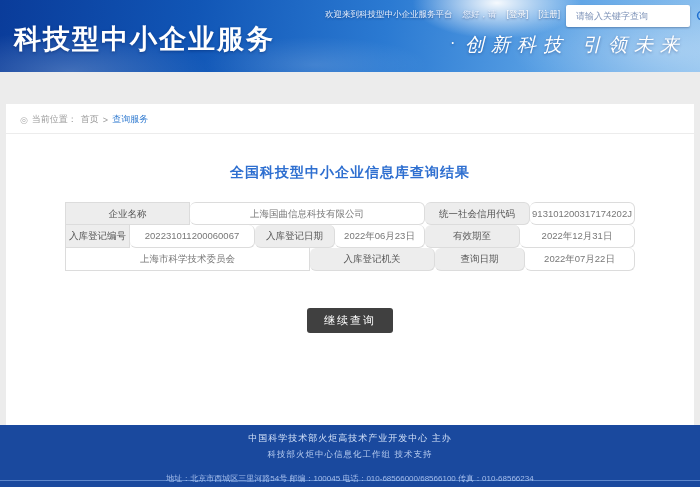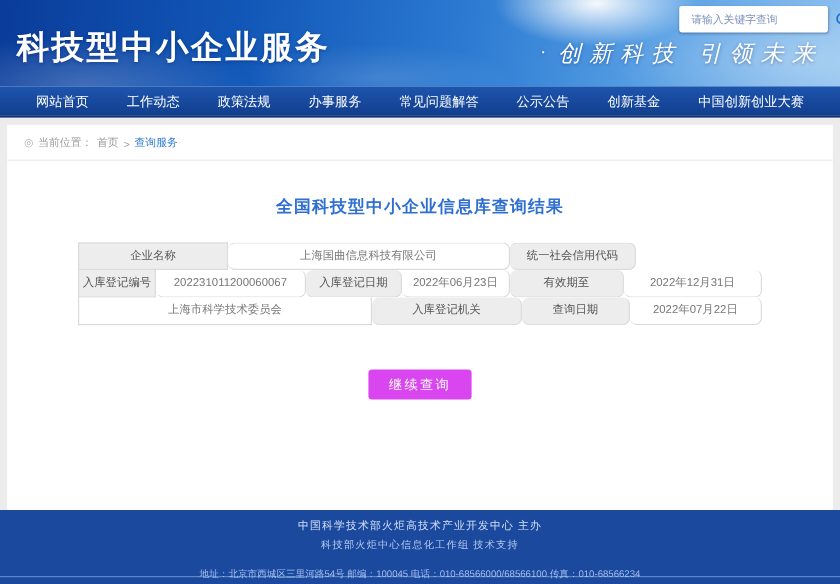--- a/index.html
+++ b/index.html
@@ -66,21 +66,21 @@
     height:23px; line-height:21px; font-size:9.5px; text-align:center;
     border:1px solid #dcdcdc; overflow:hidden; white-space:nowrap; padding:0 0;
   }
   .tcell + .tcell { border-left:none;border-radius:6px; }
   .trow + .trow .tcell { border-top:none; }
   .lab { background:#ededed; color:#555; }
   .val { background:#fff; color:#777; }
 
   .btn-wrap { text-align:center; margin-top:37px; }
   .action-btn {
-    display:inline-block; background:#d946ef; color:#fff; font-size:11px; letter-spacing:2px;
+    display:inline-block; background:#404040; color:#fff; font-size:11px; letter-spacing:2px;
     padding:5px 17px; border:none; border-radius:3px; cursor:pointer;
   }
 
   
   .footer {
     position:absolute; left:0; bottom:0; width:700px; height:62px; background:#1a499e;
     text-align:center; color:#c6d8f4;
   }
   .f1 { padding-top:7px; font-size:9px; color:#d3e1f8; letter-spacing:1px; }
   .f2 { margin-top:4px; font-size:8.5px; color:#b7ccf0; letter-spacing:1px; }
@@ -93,63 +93,60 @@
   .footer-highlight { position:absolute; left:0; bottom:6px; width:700px; height:0; border-top:1px solid rgba(160,195,245,.5); }
 </style>
 </head>
 <body>
 
 <div class="page">
 
   <div class="hero">
     <div class="site-title">科技型中小企业服务</div>
 
+    <div class="top-strip">
+      <span>欢迎来到科技型中小企业服务平台</span>
+      <span>您好，请</span>
+      <a href="#">[登录]</a>
+      <a href="#">[注册]</a>
+    </div>
 
     <div class="searchbox">
       <input type="text" placeholder="请输入关键字查询" style="">
       <svg class="search-glyph" viewBox="0 0 14 14">
         <circle cx="6" cy="6" r="4.3" fill="none" stroke="#1f6fd0" stroke-width="1.6"></circle>
         <line x1="9.3" y1="9.3" x2="12.6" y2="12.6" stroke="#1f6fd0" stroke-width="1.8" stroke-linecap="round"></line>
       </svg>
     </div>
 
     <div class="slogan-line"></div>
     <div class="slogan">
       <span class="dot">·</span><span>创新科技 引领未来</span>
     </div>
   </div>
 
-  <div class="nav">
-    <div class="nav-item">网站首页</div>
-    <div class="nav-item">工作动态</div>
-    <div class="nav-item">政策法规</div>
-    <div class="nav-item">办事服务</div>
-    <div class="nav-item">常见问题解答</div>
-    <div class="nav-item">公示公告</div>
-    <div class="nav-item">创新基金</div>
-    <div class="nav-item">中国创新创业大赛</div>
-  </div>
 
   <div class="card">
 
     <div class="breadcrumb">
       <span class="loc-icon">◎</span>
       <span>当前位置：</span>
       <a href="#" class="bc-home">首页</a>
       <span>&gt;</span>
       <a href="#" class="bc-current">查询服务</a>
     </div>
 
     <div class="result-title">全国科技型中小企业信息库查询结果</div>
 
     <div class="qtable">
       <div class="trow">
         <div class="tcell lab" style="flex:0 0 125px">企业名称</div>
         <div class="tcell val" style="flex:0 0 235px">上海国曲信息科技有限公司</div>
         <div class="tcell lab" style="flex:0 0 105px">统一社会信用代码</div>
+        <div class="tcell val" style="flex:0 0 105px">913101200317174202J</div>
       </div>
       <div class="trow">
         <div class="tcell lab" style="flex:0 0 65px">入库登记编号</div>
         <div class="tcell val" style="flex:0 0 125px">202231011200060067</div>
         <div class="tcell lab" style="flex:0 0 80px">入库登记日期</div>
         <div class="tcell val" style="flex:0 0 90px">2022年06月23日</div>
         <div class="tcell lab" style="flex:0 0 95px">有效期至</div>
         <div class="tcell val" style="flex:0 0 115px">2022年12月31日</div>
       </div>
       <div class="trow">

